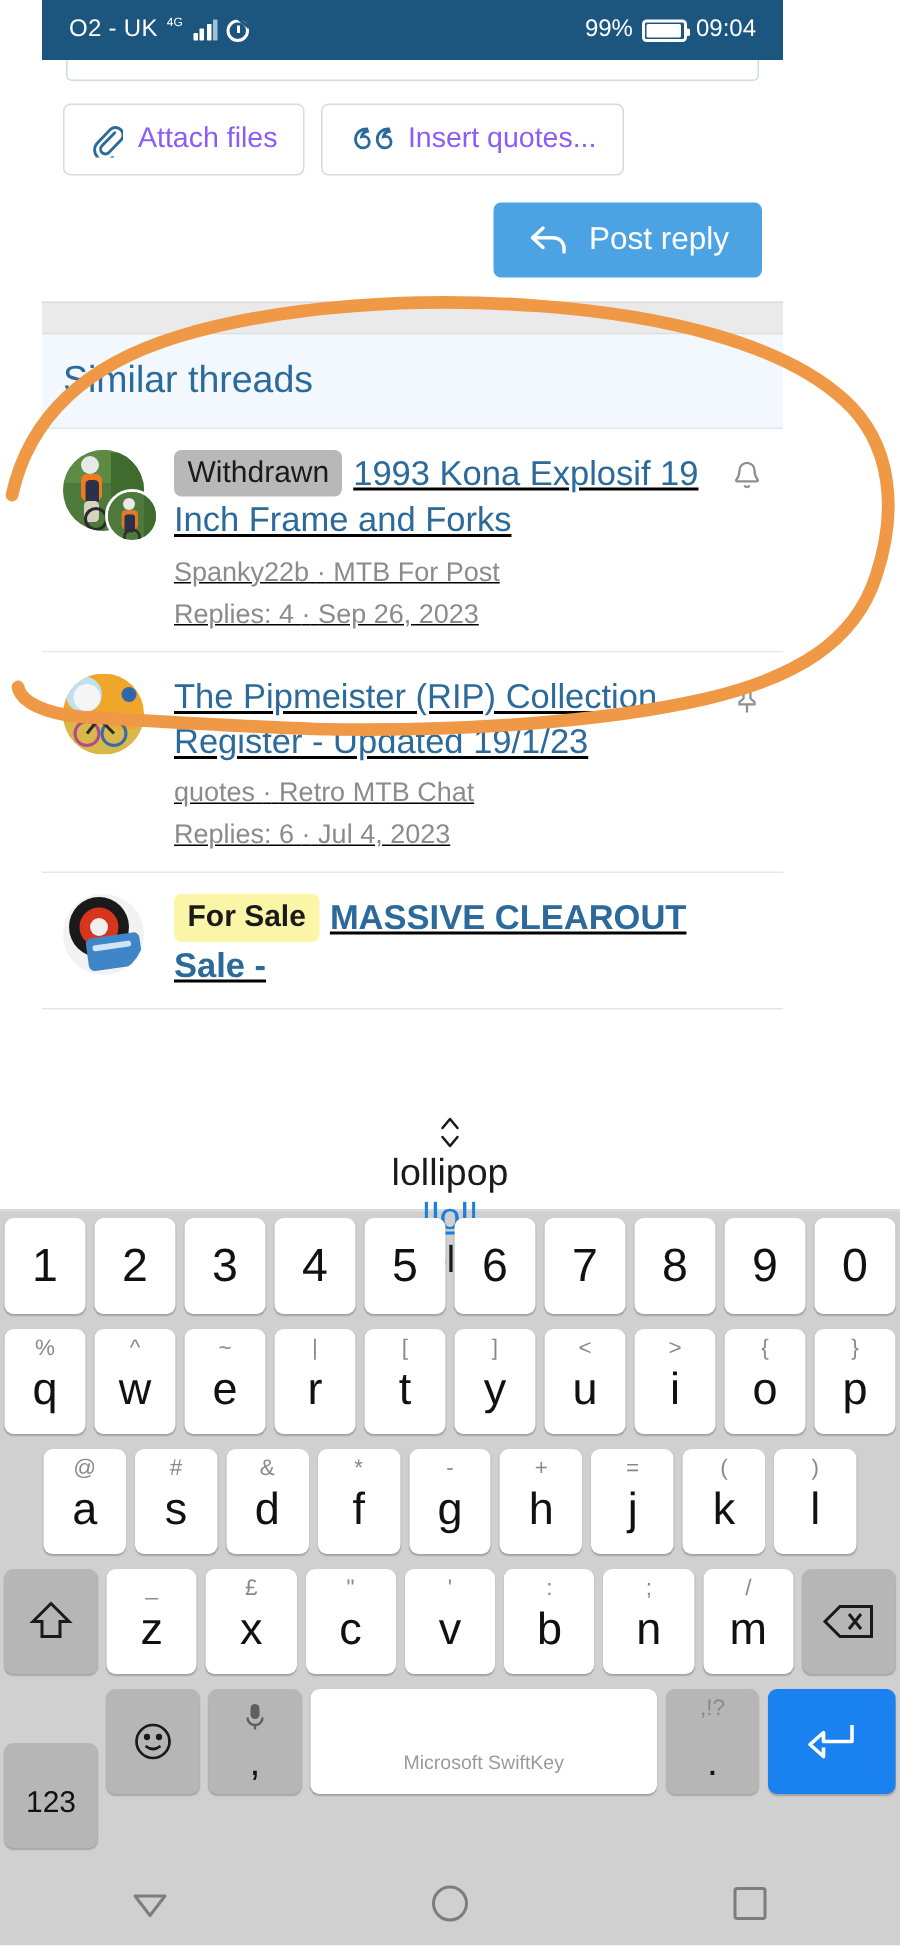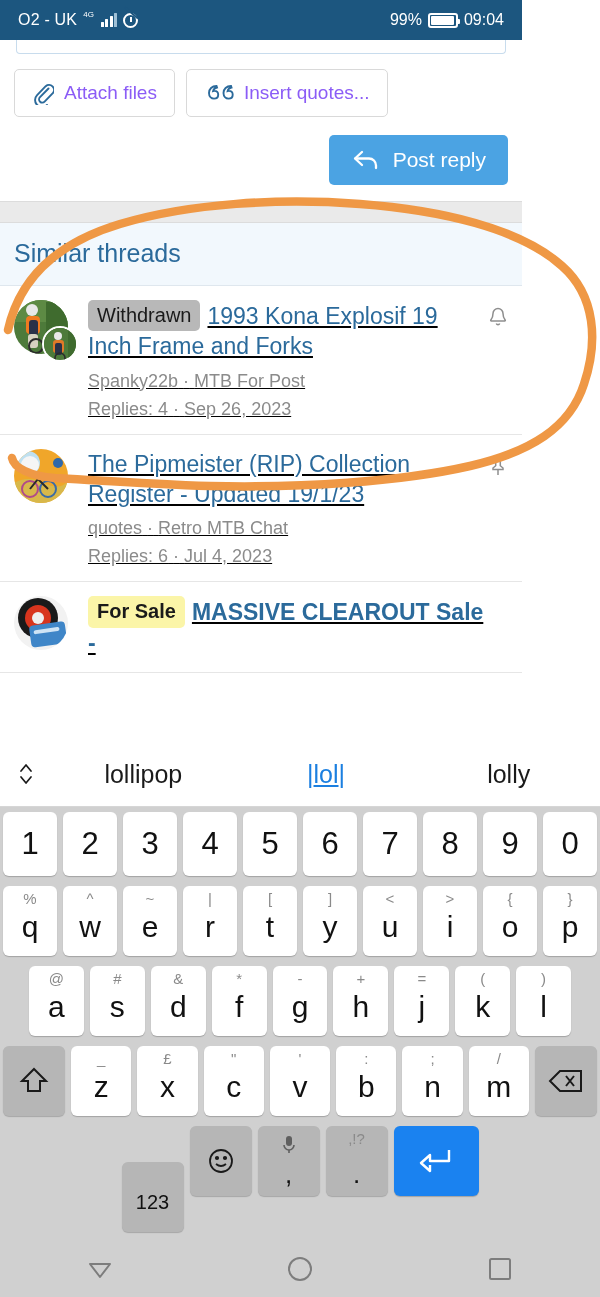--- a/index.html
+++ b/index.html
@@ -2,21 +2,21 @@
 <html><head>
 <meta charset="utf-8">
 <style>
   * { box-sizing: border-box; margin: 0; padding: 0; }
   html, body {
     width: 600px; height: 1297px;
     font-family: "Liberation Sans", sans-serif;
     background: #ffffff;
     overflow: hidden;
   }
-  #app { width: 522px; height: 1297px; position: relative; }
+  #app { width: 522px; height: 1297px; position: relative; padding-left: 28px; }
 
   
   .statusbar {
     height: 40px; background: #1c567f; color: #ffffff;
     display: flex; align-items: center; justify-content: space-between;
     padding: 0 18px; font-size: 16px;
   }
   .sb-left, .sb-right { display: flex; align-items: center; gap: 6px; }
   .sb-carrier { font-size: 16px; letter-spacing: .2px; }
   .sig { display: inline-flex; align-items: flex-end; gap: 1.5px; height: 14px; position: relative; }
@@ -112,20 +112,21 @@
   }
 
   
   .keyboard {
     position: absolute; left: 0; bottom: 57px; width: 600px;
     background: #d0d0d0;
   }
   .suggest {
     height: 65px; background: #ffffff; display: flex; align-items: center;
     border-bottom: 1px solid #d6d6d6;
+    flex-direction: column;
   }
   .sugg-expand { width: 52px; display: flex; align-items: center; justify-content: center; }
   .sugg-item {
     flex: 1; text-align: center; font-size: 25px; color: #1a1a1a;
   }
   .sugg-item.current { color: #1b7fe0; text-decoration: underline; }
   .sugg-item.current::before { content: "|"; color: #1b7fe0; }
   .sugg-item.current::after { content: "|"; color: #1b7fe0; }
 
   .krow { display: flex; justify-content: center; gap: 6px; padding: 5px 3px; }
@@ -532,20 +533,23 @@
       <div class="key fn small">
         <span class="sub" style="top:8px">
           <svg width="16" height="22" viewBox="0 0 16 22" fill="none" stroke="#5f5f5f" stroke-width="1.6">
             <rect x="5" y="2" width="6" height="10" rx="3" fill="#5f5f5f" stroke="none"></rect>
             <path d="M3 11 a5 5 0 0 0 10 0"></path>
               <path d="M8 16 V19"></path>
           </svg>
         </span>
         <span class="main" style="margin-top:26px;font-size:26px">,</span>
       </div>
+      <div class="key space">
+        <span class="sk-label">Microsoft SwiftKey</span>
+      </div>
       <div class="key fn small">
         <span class="sub">,!?</span>
         <span class="main" style="margin-top:26px;font-size:26px">.</span>
       </div>
       <div class="key enter">
         <span style="display:inline-flex">
           <svg width="40" height="34" viewBox="0 0 40 34" fill="none" stroke="#ffffff" stroke-width="2.4" stroke-linejoin="round">
             <path d="M33 6 V17 H14 V11 L5 19 L14 27 V21"></path>
           </svg>
         </span>

